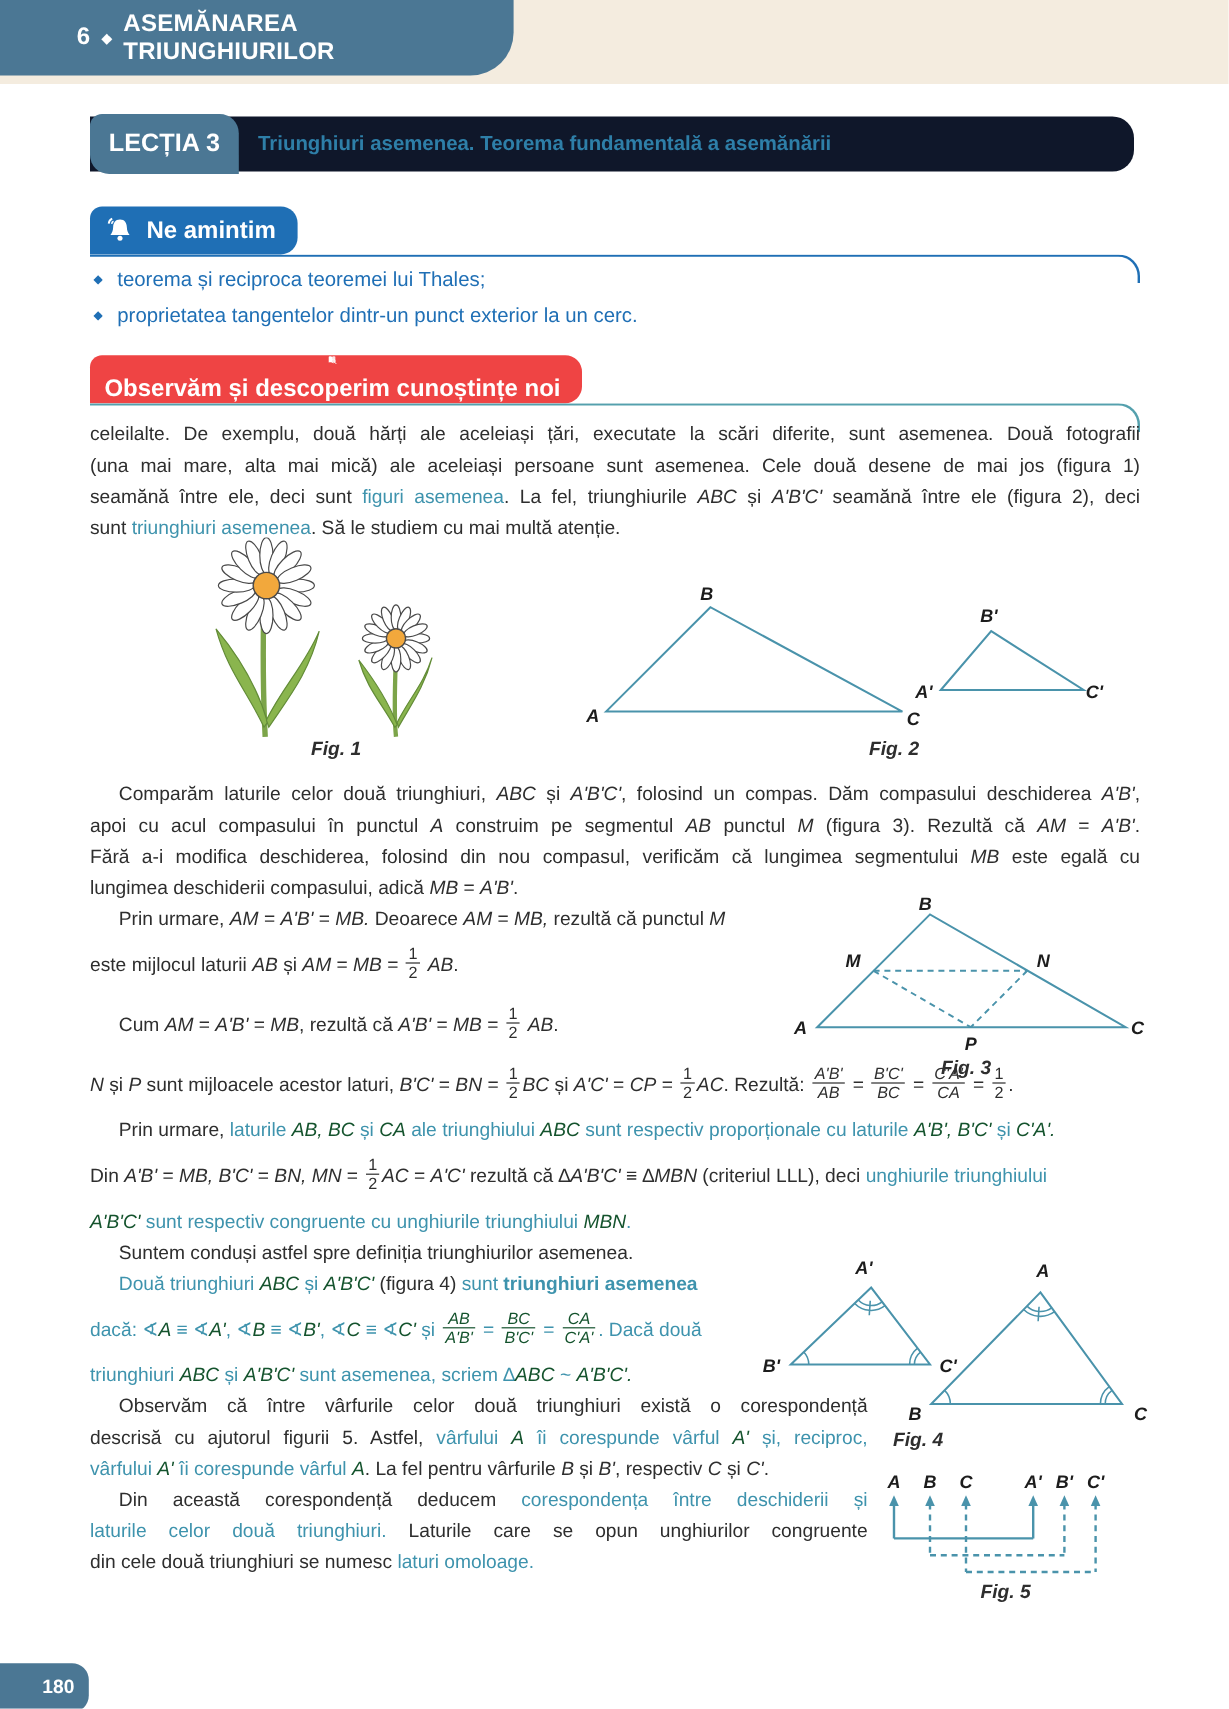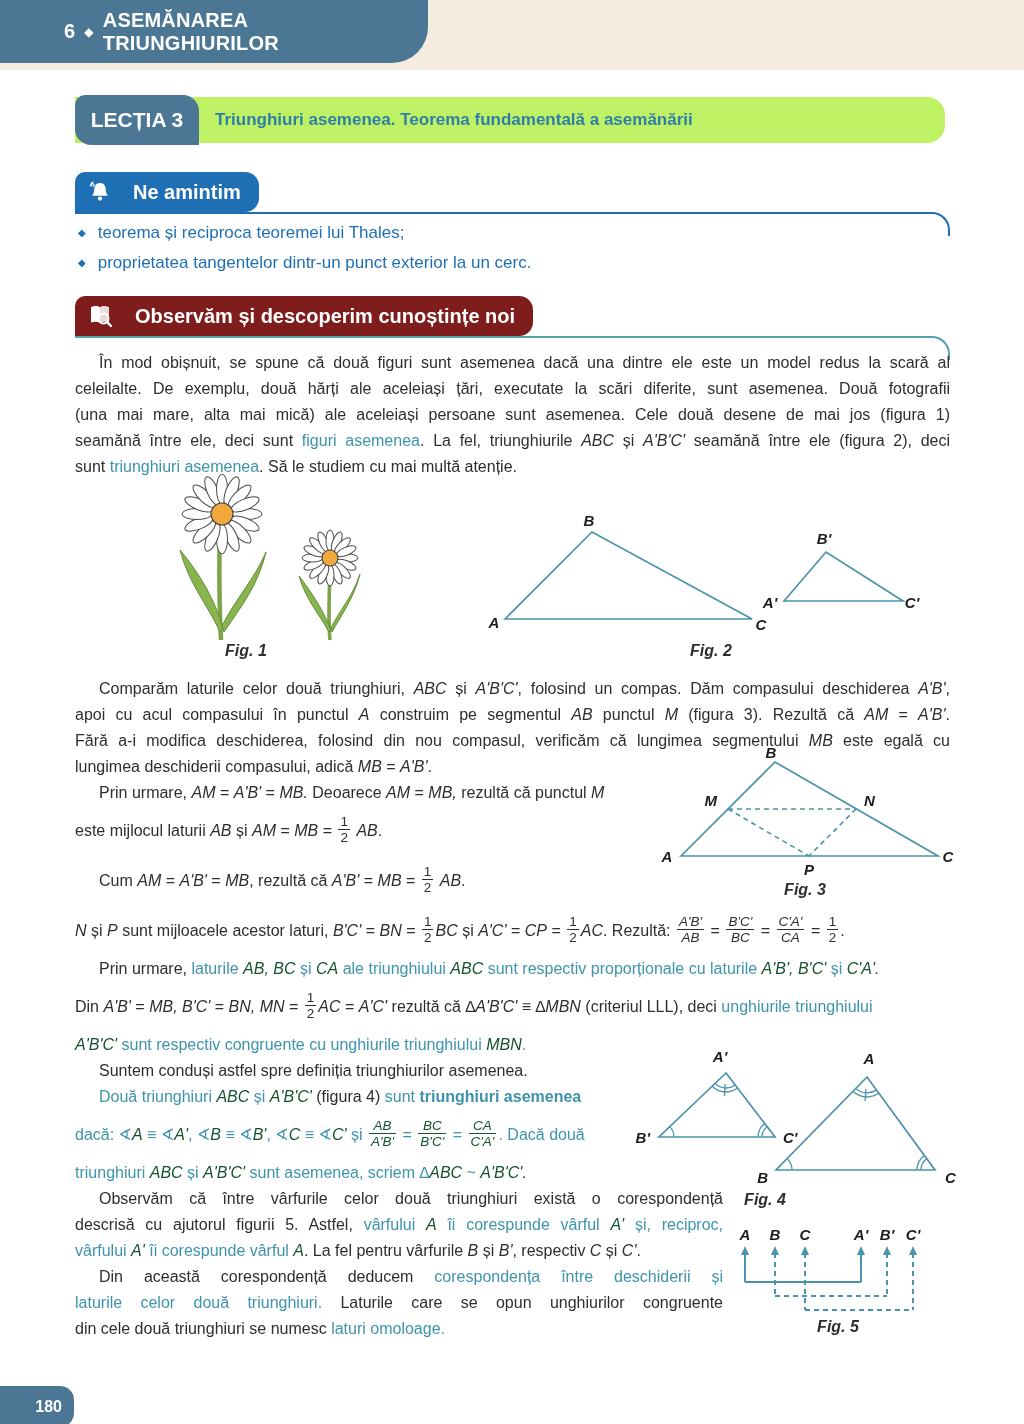--- a/index.html
+++ b/index.html
@@ -5,36 +5,36 @@
   html,body{margin:0;padding:0;background:#ffffff;}
   .page{position:relative;width:1024px;height:1424px;background:#ffffff;overflow:hidden;
         font-family:"Liberation Sans","DejaVu Sans",sans-serif;color:#2e2e2e;}
   
   .top-band{position:absolute;left:0;top:0;width:1024px;height:70px;background:#f4ecdf;}
   .chapter-banner{position:absolute;left:0;top:0;width:428px;height:63px;background:#4b7794;
         border-radius:0 0 36px 0;display:flex;align-items:center;padding-left:64px;box-sizing:border-box;
         color:#fff;font-weight:bold;font-size:20px;letter-spacing:.2px;}
   .chapter-banner .diamond{font-size:12px;margin:0 9px 0 9px;}
   
-  .lesson-strip{position:absolute;left:75px;top:97px;width:870px;height:46px;background:#bef264;
+  .lesson-strip{position:absolute;left:75px;top:97px;width:870px;height:46px;background:#0f172a;
         border-radius:0 18px 18px 0;}
   .lesson-badge{position:absolute;left:0;top:-2px;width:124px;height:50px;background:#4b7794;
         border-radius:10px 16px 0 16px;color:#fff;font-weight:bold;font-size:21px;
         display:flex;align-items:center;justify-content:center;}
   .lesson-title{position:absolute;left:140px;top:0;height:46px;line-height:46px;
         color:#2e7fa8;font-weight:bold;font-size:17px;}
   
   .secbar{position:absolute;left:75px;width:875px;}
-  .secbox{position:absolute;left:0;top:0;height:40px;display:flex;align-items:center;gap:20px;
+  .secbox{position:absolute;left:0;top:0;height:40px;display:flex;align-items:center;gap:9px;
         padding:0 18px 0 12px;border-radius:10px 14px 14px 0;color:#fff;font-weight:bold;font-size:20px;}
   .secline{position:absolute;left:0;top:40px;width:873px;height:22px;
         border-top:2.5px solid;border-right:2.5px solid;border-top-right-radius:18px;}
   .remember .secbox{background:#1f6fb5;}
   .remember .secline{border-color:#1f6fb5;}
-  .discover .secbox{background:#7f1d1d;}
+  .discover .secbox{background:#ef4444;flex-direction:column;}
   .discover .secline{border-color:#54a0ad;}
   
   .bullets{position:absolute;left:78px;top:222px;color:#1f6fb5;font-size:17px;}
   .bullet-row{height:30px;line-height:22px;}
   .bullet-row .dmd{font-size:10px;vertical-align:2px;margin-right:12px;}
   
   .text-area{position:absolute;left:75px;top:350px;width:875px;font-size:16px;line-height:26px;}
   .tline{height:26px;line-height:26px;white-space:nowrap;overflow:visible;}
   .tline.fr{height:50px;line-height:50px;}
   .tline.j{white-space:normal;text-align:justify;text-align-last:justify;overflow:hidden;}
@@ -43,21 +43,21 @@
   .i{font-style:italic;}
   .t{color:#3e93ad;}
   .ti{color:#14532d;font-style:italic;}
   .tb{color:#3e93ad;font-weight:bold;}
   .frac{display:inline-block;vertical-align:middle;text-align:center;font-size:13.5px;
         line-height:1.15;transform:translateY(-2px);margin:0 2px;}
   .frac .fn{display:block;border-bottom:1.4px solid currentColor;padding:0 2px;}
   .frac .fd{display:block;padding:0 2px;}
   
   .fig-row{position:relative;height:196px;}
-  .figcap{font-style:italic;font-weight:bold;font-size:16px;color:#2e2e2e;text-align:left;}
+  .figcap{font-style:italic;font-weight:bold;font-size:16px;color:#2e2e2e;text-align:center;}
   .fig-row .cap1{position:absolute;left:150px;top:158px;width:110px;}
   .fig-row .cap2{position:absolute;left:615px;top:158px;width:110px;}
   .figabs{position:absolute;}
   svg .tri{fill:none;stroke:#4a93ab;stroke-width:1.7px;}
   svg .dash{fill:none;stroke:#4a93ab;stroke-width:1.6px;stroke-dasharray:5 4;}
   svg .lbl{font-family:"Liberation Sans","DejaVu Sans",sans-serif;font-style:italic;font-weight:bold;
         font-size:15px;fill:#1c1c1c;}
   svg .cap{font-family:"Liberation Sans","DejaVu Sans",sans-serif;font-style:italic;font-weight:bold;
         font-size:16px;fill:#2e2e2e;}
   svg .arc{fill:none;stroke:#4a93ab;stroke-width:1.3px;}
@@ -112,21 +112,20 @@
         <circle cx="16.5" cy="15.5" r="5" fill="none" stroke="#fff" stroke-width="2"></circle>
         <line x1="20.2" y1="19.2" x2="24" y2="23" stroke="#fff" stroke-width="2.4" stroke-linecap="round"></line>
       </svg>
       <span>Observăm și descoperim cunoștințe noi</span>
     </div>
     <div class="secline"></div>
   </div>
 
   <div class="text-area">
     <div id="intro-block">
-        <div class="tline ind j wfull"><span>În mod obișnuit, se spune că două figuri sunt asemenea dacă una dintre ele este un model redus la scară al</span></div>
         <div class="tline j wfull"><span>celeilalte. De exemplu, două hărți ale aceleiași țări, executate la scări diferite, sunt asemenea. Două fotografii</span></div>
         <div class="tline j wfull"><span>(una mai mare, alta mai mică) ale aceleiași persoane sunt asemenea. Cele două desene de mai jos (figura 1)</span></div>
         <div class="tline j wfull"><span>seamănă între ele, deci sunt </span><span class="t">figuri asemenea</span><span>. La fel, triunghiurile </span><span class="i">ABC</span><span> și </span><span class="i">A'B'C'</span><span> seamănă între ele (figura 2), deci</span></div>
         <div class="tline  wfull"><span>sunt </span><span class="t">triunghiuri asemenea</span><span>. Să le studiem cu mai multă atenție.</span></div>
       </div>
 
     <div class="fig-row">
       <svg class="figabs" style="left:85px;top:-6px;" width="320" height="180" viewBox="0 0 320 180">
         <path d="M60 48 C59 90 59 128 61 166" stroke="#7ca449" stroke-width="4.5" fill="none"></path>
         <path d="M60 158 C46 128 30 112 20 76 C40 100 55 126 63 154 Z" fill="#8ab54e" stroke="#638c38" stroke-width="1"></path>

